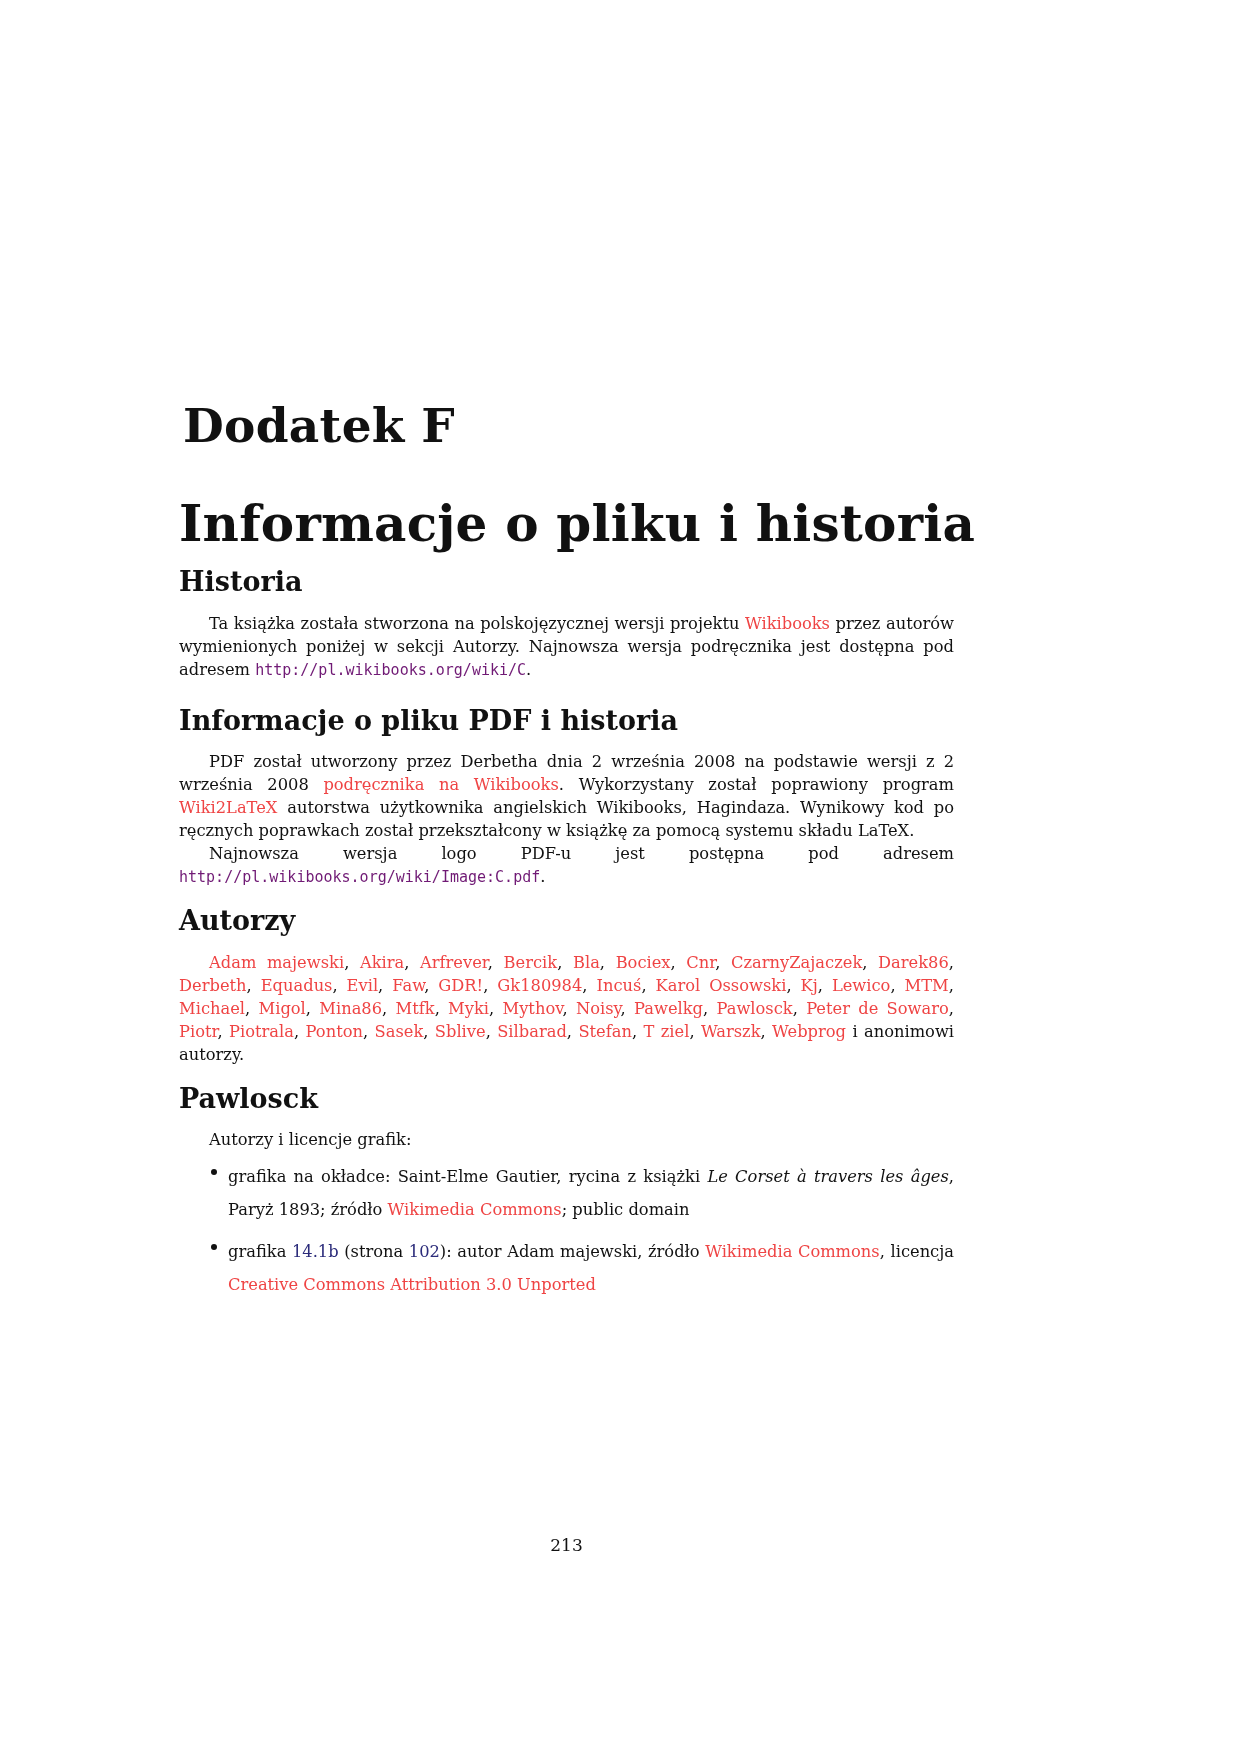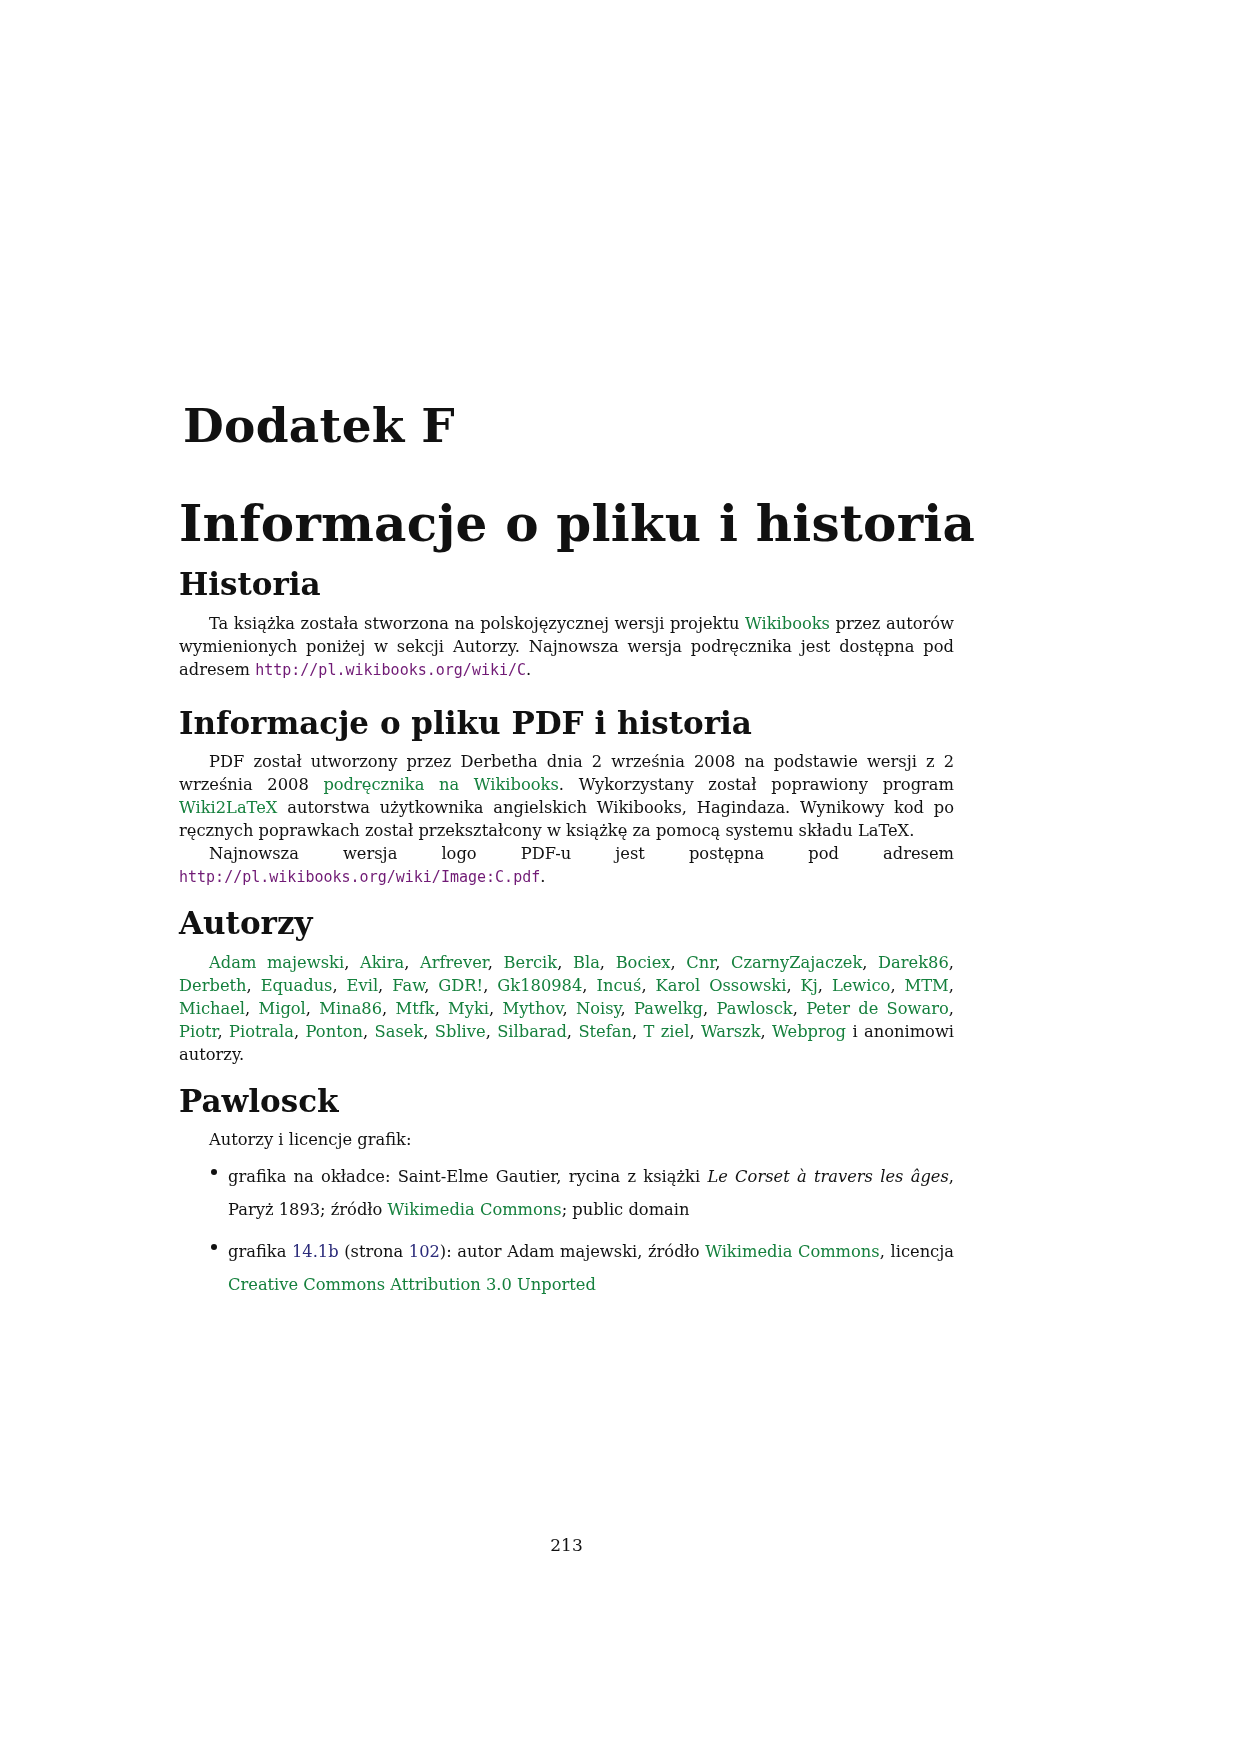--- a/index.html
+++ b/index.html
@@ -1,24 +1,24 @@
 <!DOCTYPE html>
 <html><head>
 <meta charset="utf-8">
 <style>
   html, body { margin: 0; padding: 0; background: #ffffff; }
   body { width: 1240px; height: 1754px; position: relative; overflow: hidden;
          font-family: "DejaVu Serif", "Liberation Serif", serif; color: #111; }
   .page { position: absolute; left: 179px; top: 0; width: 775px; }
   .chapter-label { position: absolute; top: 398px; left: 4px; font-size: 47px; font-weight: bold; letter-spacing: 0.3px; }
   .chapter-title { position: absolute; top: 494px; left: 0; font-size: 50px; font-weight: bold; white-space: nowrap; letter-spacing: 0.2px; }
-  h2 { position: absolute; left: 0; margin: 0; font-size: 31px; font-weight: bold; }
+  h2 { position: absolute; left: 0; margin: 0; font-size: 27px; font-weight: bold; }
   .para { position: absolute; left: 0; width: 775px; font-size: 16.3px; line-height: 23px; text-align: justify; margin: 0; }
   .indent { text-indent: 30px; }
-  .link { color: #15803d; }
+  .link { color: #ef4444; }
   .ref { color: #2b2b7a; }
   .mono { font-family: "DejaVu Sans Mono", "Liberation Mono", monospace; font-size: 15px; color: #701a75; }
   ul.items { position: absolute; left: 30px; width: 745px; margin: 0; padding: 0; list-style: none; font-size: 16.3px; line-height: 33px; }
   ul.items li { position: relative; padding-left: 19px; margin-bottom: 9px; text-align: justify; }
   ul.items li::before { content: ""; position: absolute; left: 2px; top: 9px; width: 6px; height: 6px; border-radius: 50%; background: #111; }
   .page-number { position: absolute; top: 1535px; left: 0; width: 775px; text-align: center; font-size: 17px; }
   i { font-style: italic; }
 </style>
 </head>
 <body>

